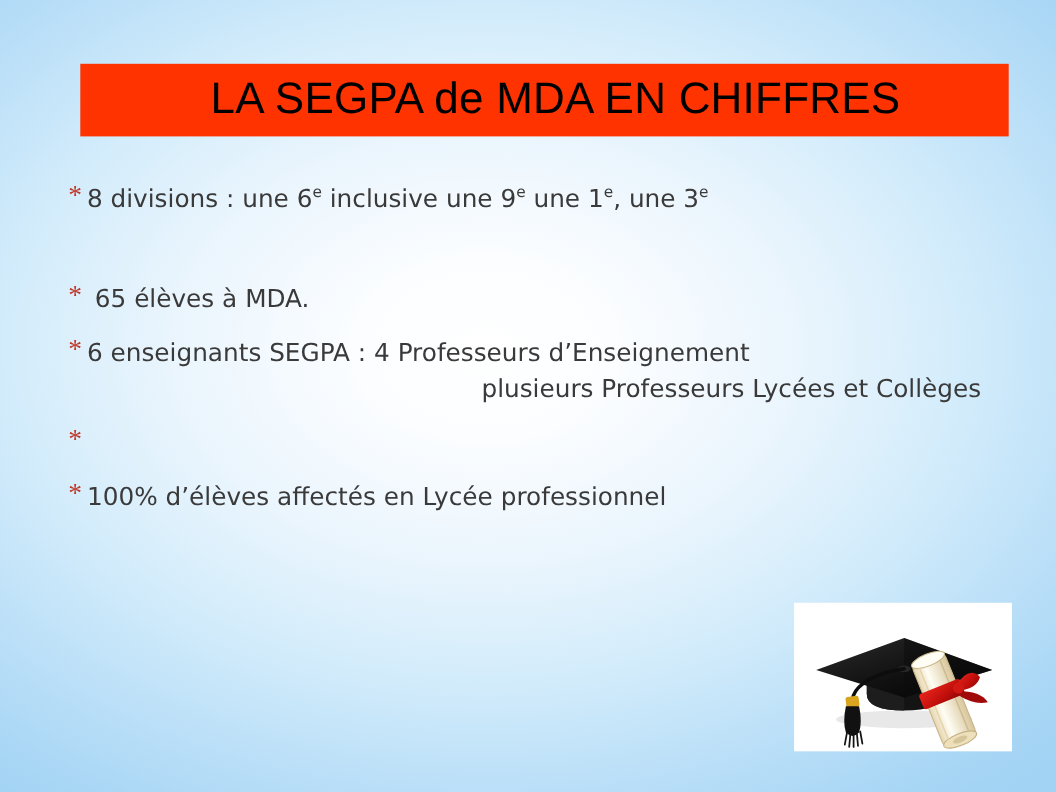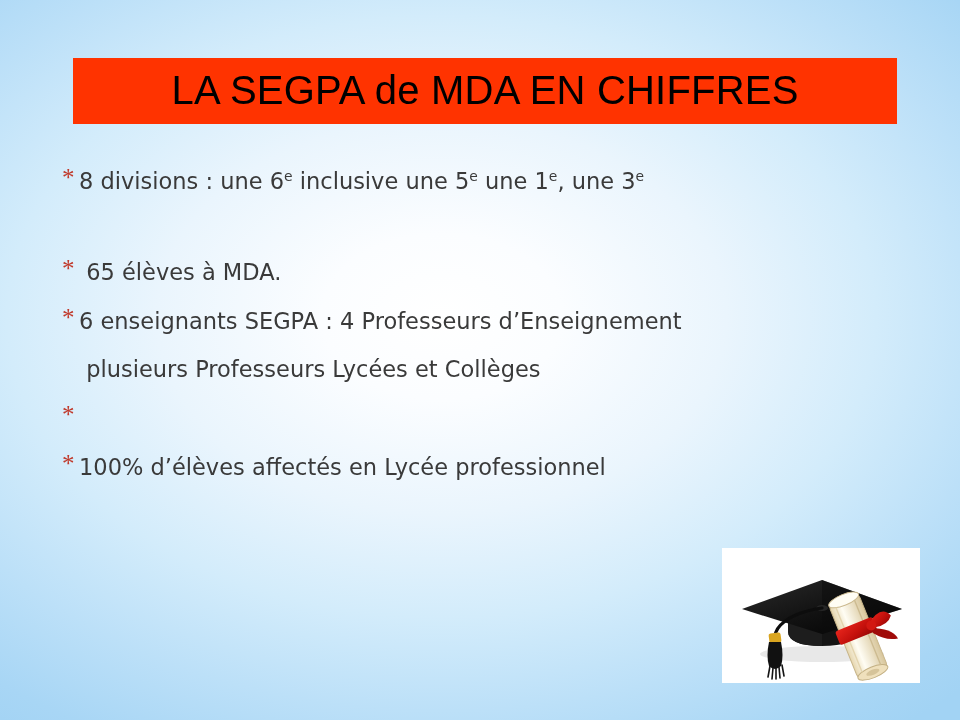--- a/index.html
+++ b/index.html
@@ -33,20 +33,21 @@
   #title-banner {
     position: absolute;
     left: 73px;
     top: 58px;
     width: 824px;
     height: 66px;
     background: #ff3300;
     display: flex;
     align-items: center;
     justify-content: center;
+    padding-left: 20px;
   }
   #title-text {
     font-family: "Liberation Sans", sans-serif;
     font-size: 40px;
     font-weight: 400;
     color: #000000;
     letter-spacing: 0.2px;
     white-space: nowrap;
     line-height: 1;
     padding-bottom: 2px;
@@ -92,21 +93,21 @@
     vertical-align: super;
     line-height: 0;
   }
 
   .nobreak { white-space: nowrap; }
 
   
   .row-divisions   { margin-top: 0px; }
   .row-eleves      { margin-top: 60px; }
   .row-enseignants { margin-top: 18px; }
-  .row-plusieurs   { margin-top: 17px; }
+  .row-plusieurs   { margin-top: 2px; text-align: right; }
   .row-resultats   { margin-top: 18px; }
   .row-affectes    { margin-top: 18px; }
 
   
   #grad-picture {
     position: absolute;
     left: 722px;
     top: 548px;
     width: 198px;
     height: 135px;
@@ -120,21 +121,21 @@
 <div id="slide">
 
   <div id="title-banner">
     <div id="title-text">LA SEGPA de MDA EN CHIFFRES</div>
   </div>
 
   <div id="body-list">
 
     <div class="bullet-row row-divisions">
       <span class="bullet-mark">*</span>
-      <span class="bullet-body"><span>8 divisions : une 6</span><sup>e</sup><span> inclusive une 5</span><sup>e</sup><span> une 1</span><sup>e</sup><span>, une 3</span><sup>e</sup></span>
+      <span class="bullet-body"><span>8 divisions : une 6</span><sup>e</sup><span> inclusive une 9</span><sup>e</sup><span> une 1</span><sup>e</sup><span>, une 3</span><sup>e</sup></span>
     </div>
 
     <div class="bullet-row row-eleves">
       <span class="bullet-mark">*</span>
       <span class="bullet-body"> 65 élèves à MDA.</span>
     </div>
 
     <div class="bullet-row row-enseignants">
       <span class="bullet-mark">*</span>
       <span class="bullet-body"><span class="nobreak">6 enseignants SEGPA : 4 Professeurs d’Enseignement</span><br></span>

